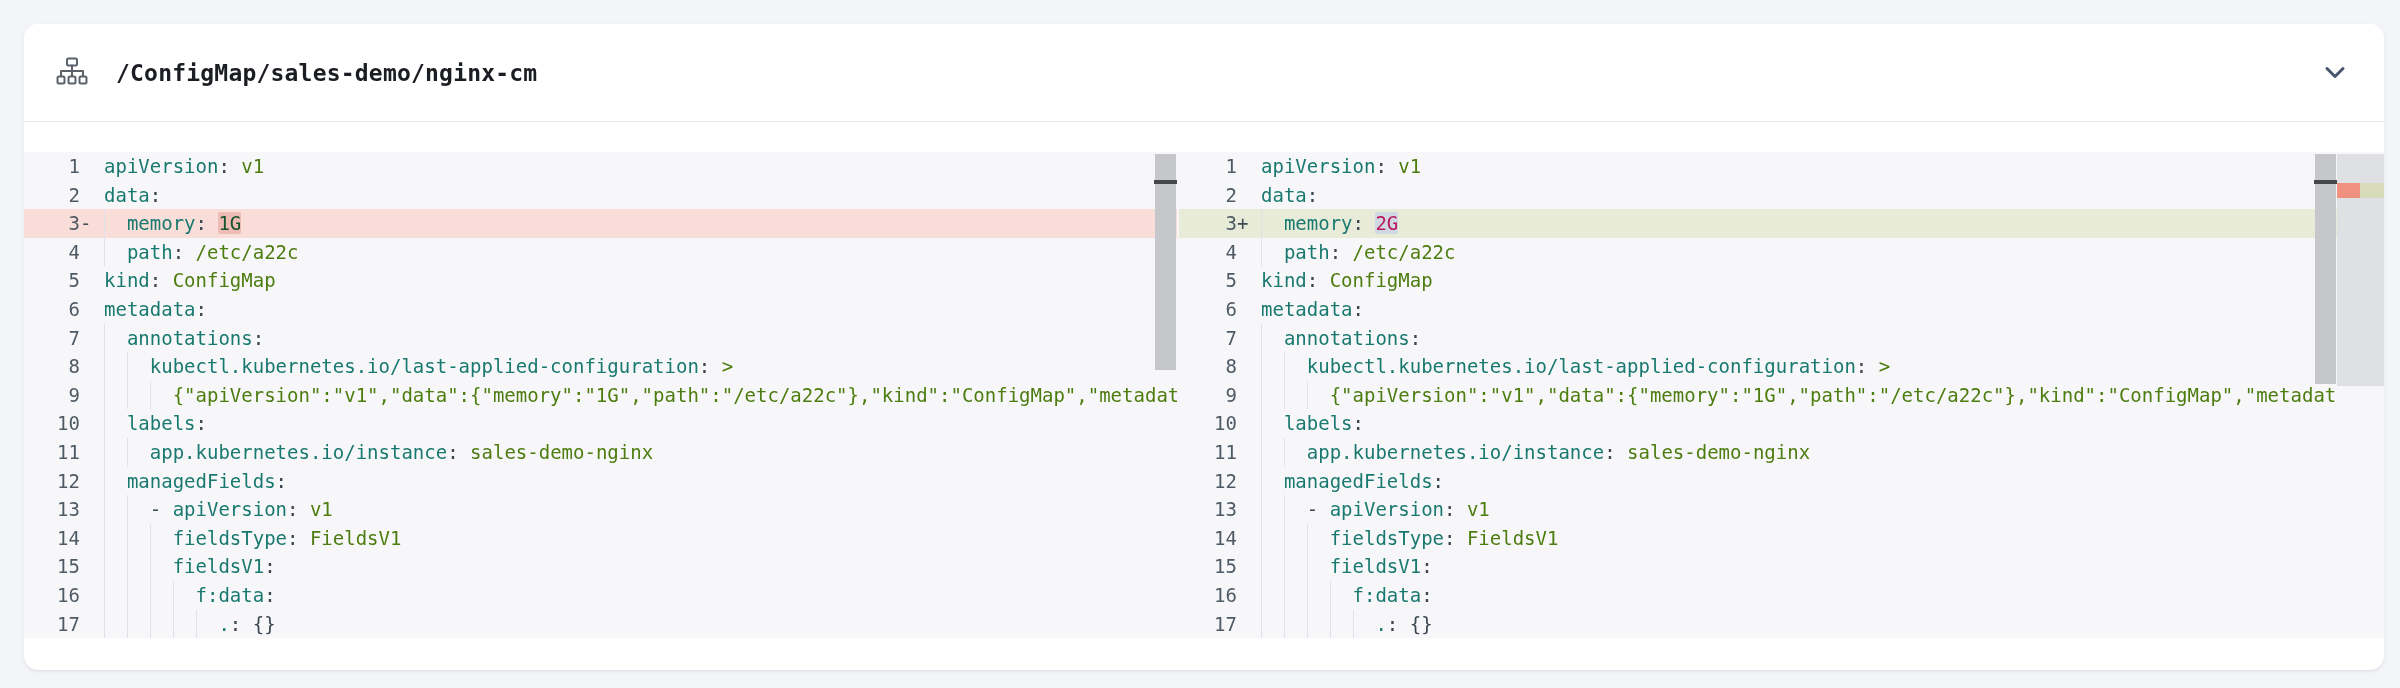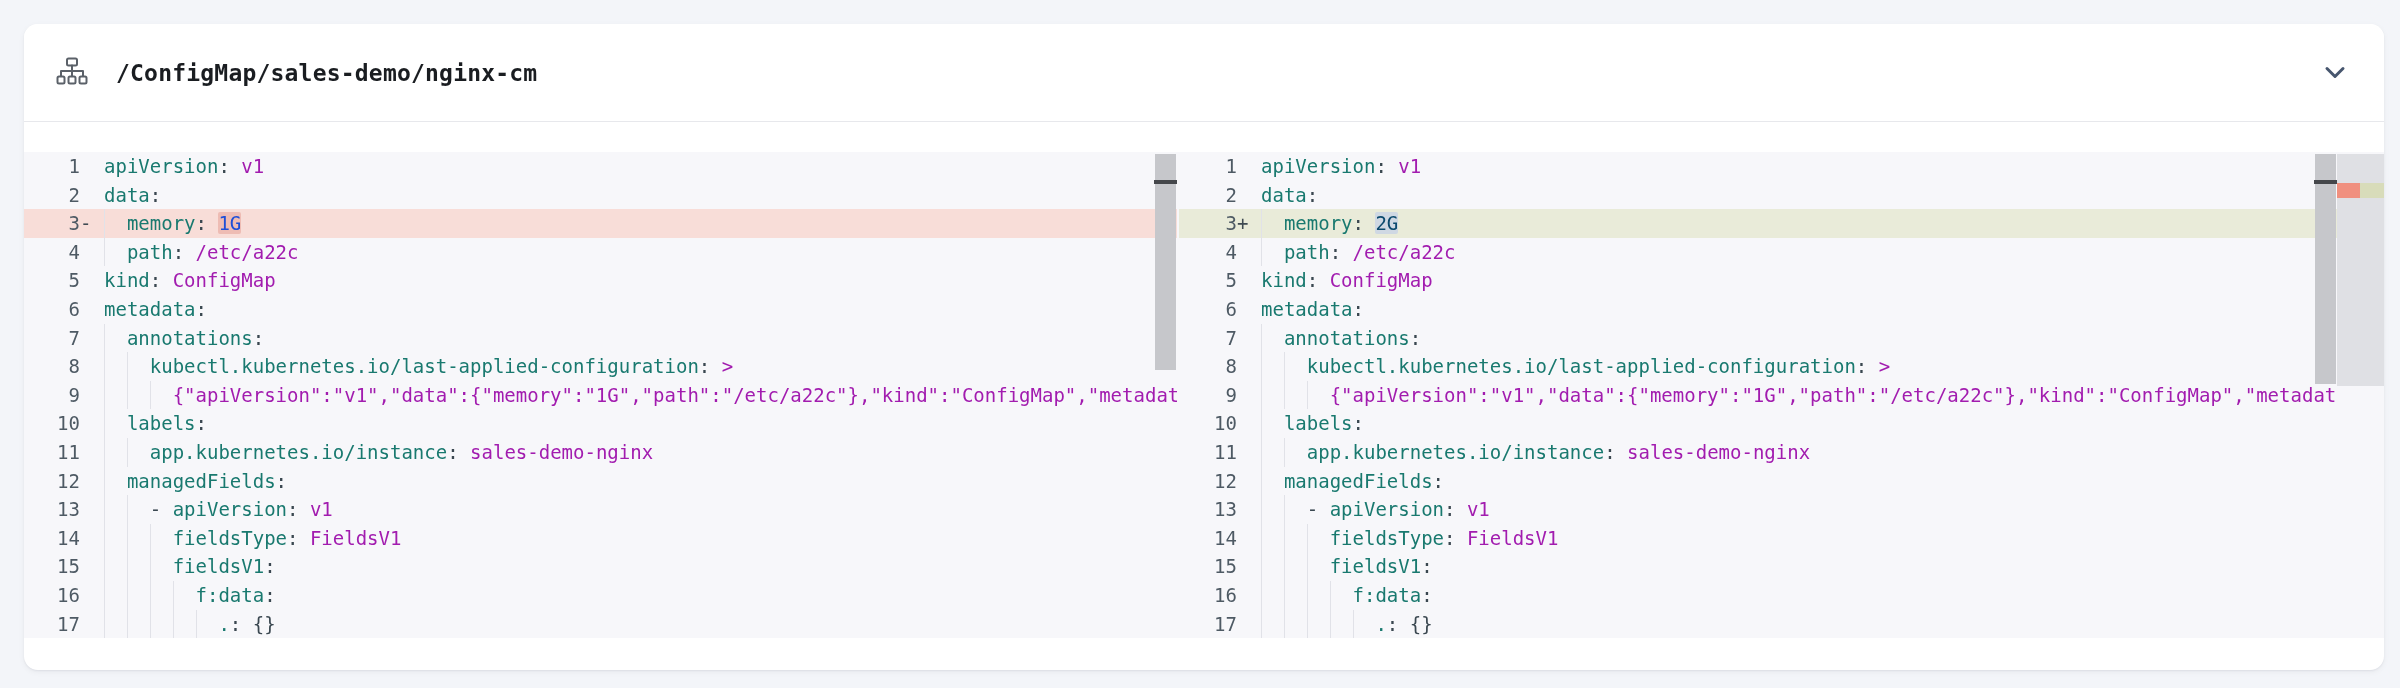--- a/index.html
+++ b/index.html
@@ -45,23 +45,23 @@
   .ln{flex:0 0 auto;text-align:right;color:#4e5a64;}
   .pane.left  .ln{width:56px;}
   .pane.right .ln{width:58px;}
   .sign{flex:0 0 24px;color:#3f4a52;}
   .code{flex:1 1 auto;white-space:pre;overflow:hidden;}
 
   .guide{display:inline-block;width:2ch;height:28.6px;vertical-align:top;
          box-sizing:border-box;border-left:1px solid #e1e2e8;}
   .tk{color:#19796f;margin-top:28px;}
   .tp{color:#3a4750;}
-  .tv{color:#a21caf;}
-  .twd{color:#1d4ed8;background:#eebcb4;border-radius:2px;}
-  .twa{color:#0c4a6e;background:#cfd8e3;border-radius:2px;}
+  .tv{color:#4d7c0f;}
+  .twd{color:#14532d;background:#eebcb4;border-radius:2px;}
+  .twa{color:#be185d;background:#cfd8e3;border-radius:2px;}
 
   .sb{position:absolute;top:0;height:486px;}
   .sb.mid{left:1130px;width:23px;}
   .sb.rgt{left:2290px;width:23px;}
   .sb .thumb{position:absolute;left:1px;right:1px;top:2px;background:#c6c7cb;}
   .sb.mid .thumb{height:216px;}
   .sb.rgt .thumb{height:230px;}
   .sb .cur{position:absolute;left:0;right:0;top:28px;height:4px;background:#45474b;}
 
   .ruler{position:absolute;left:2313px;top:0;width:47px;height:486px;}

